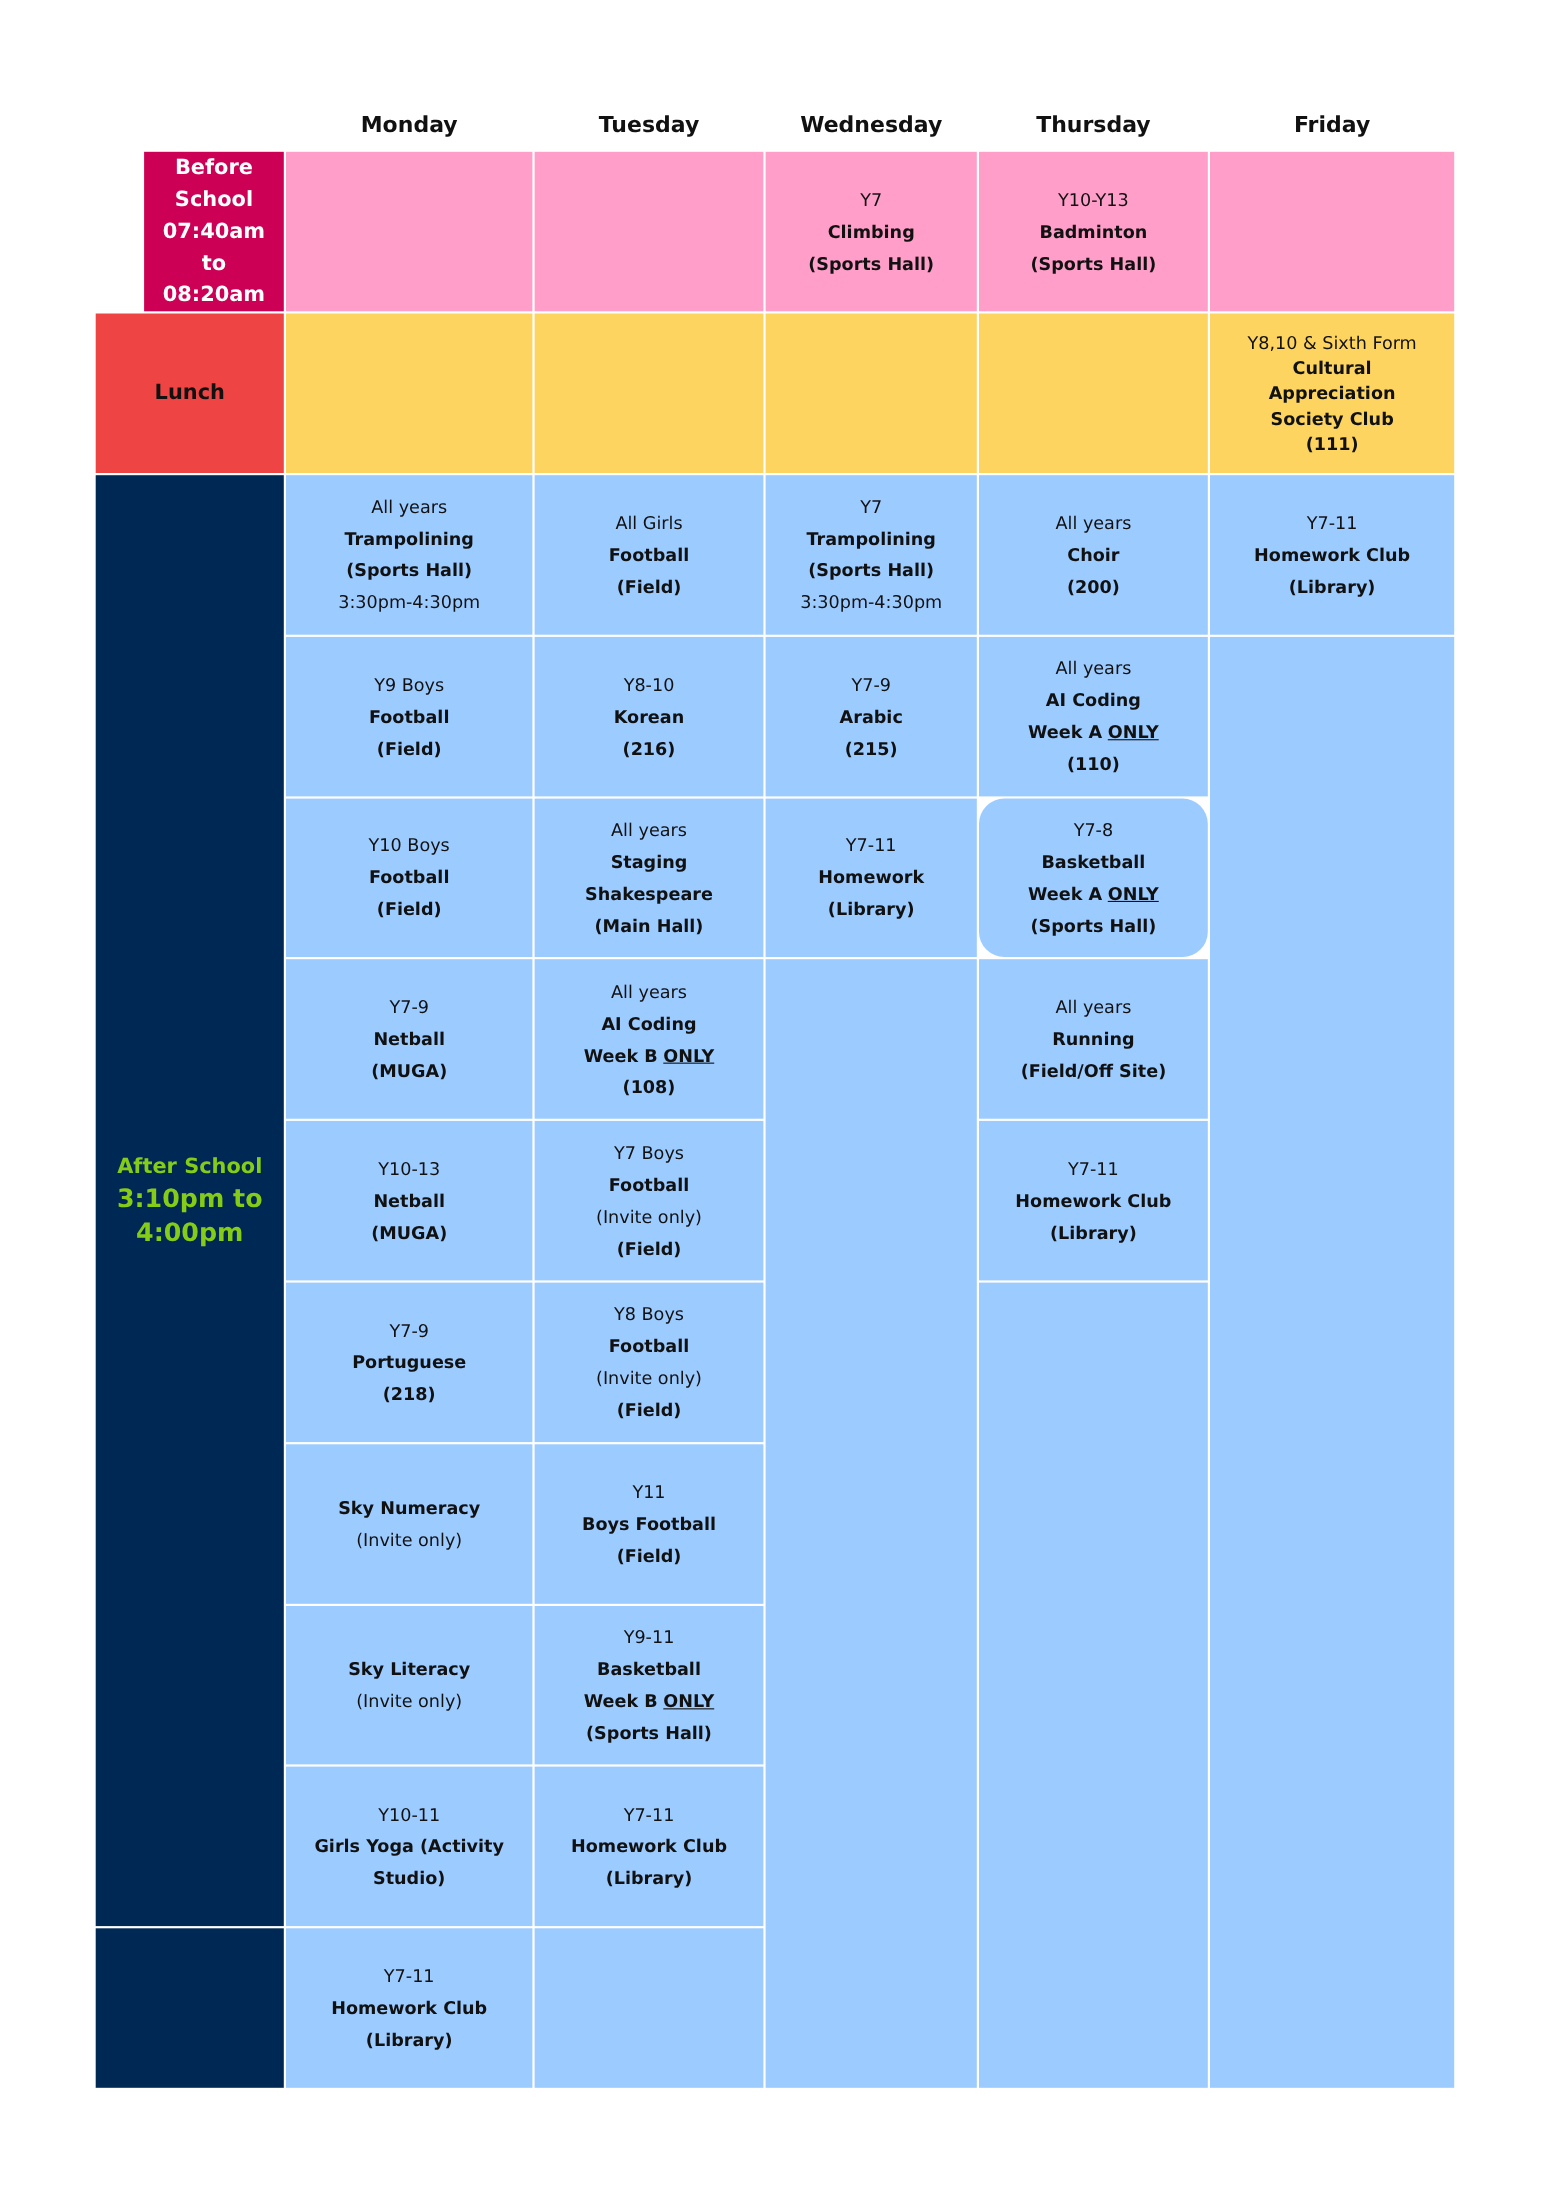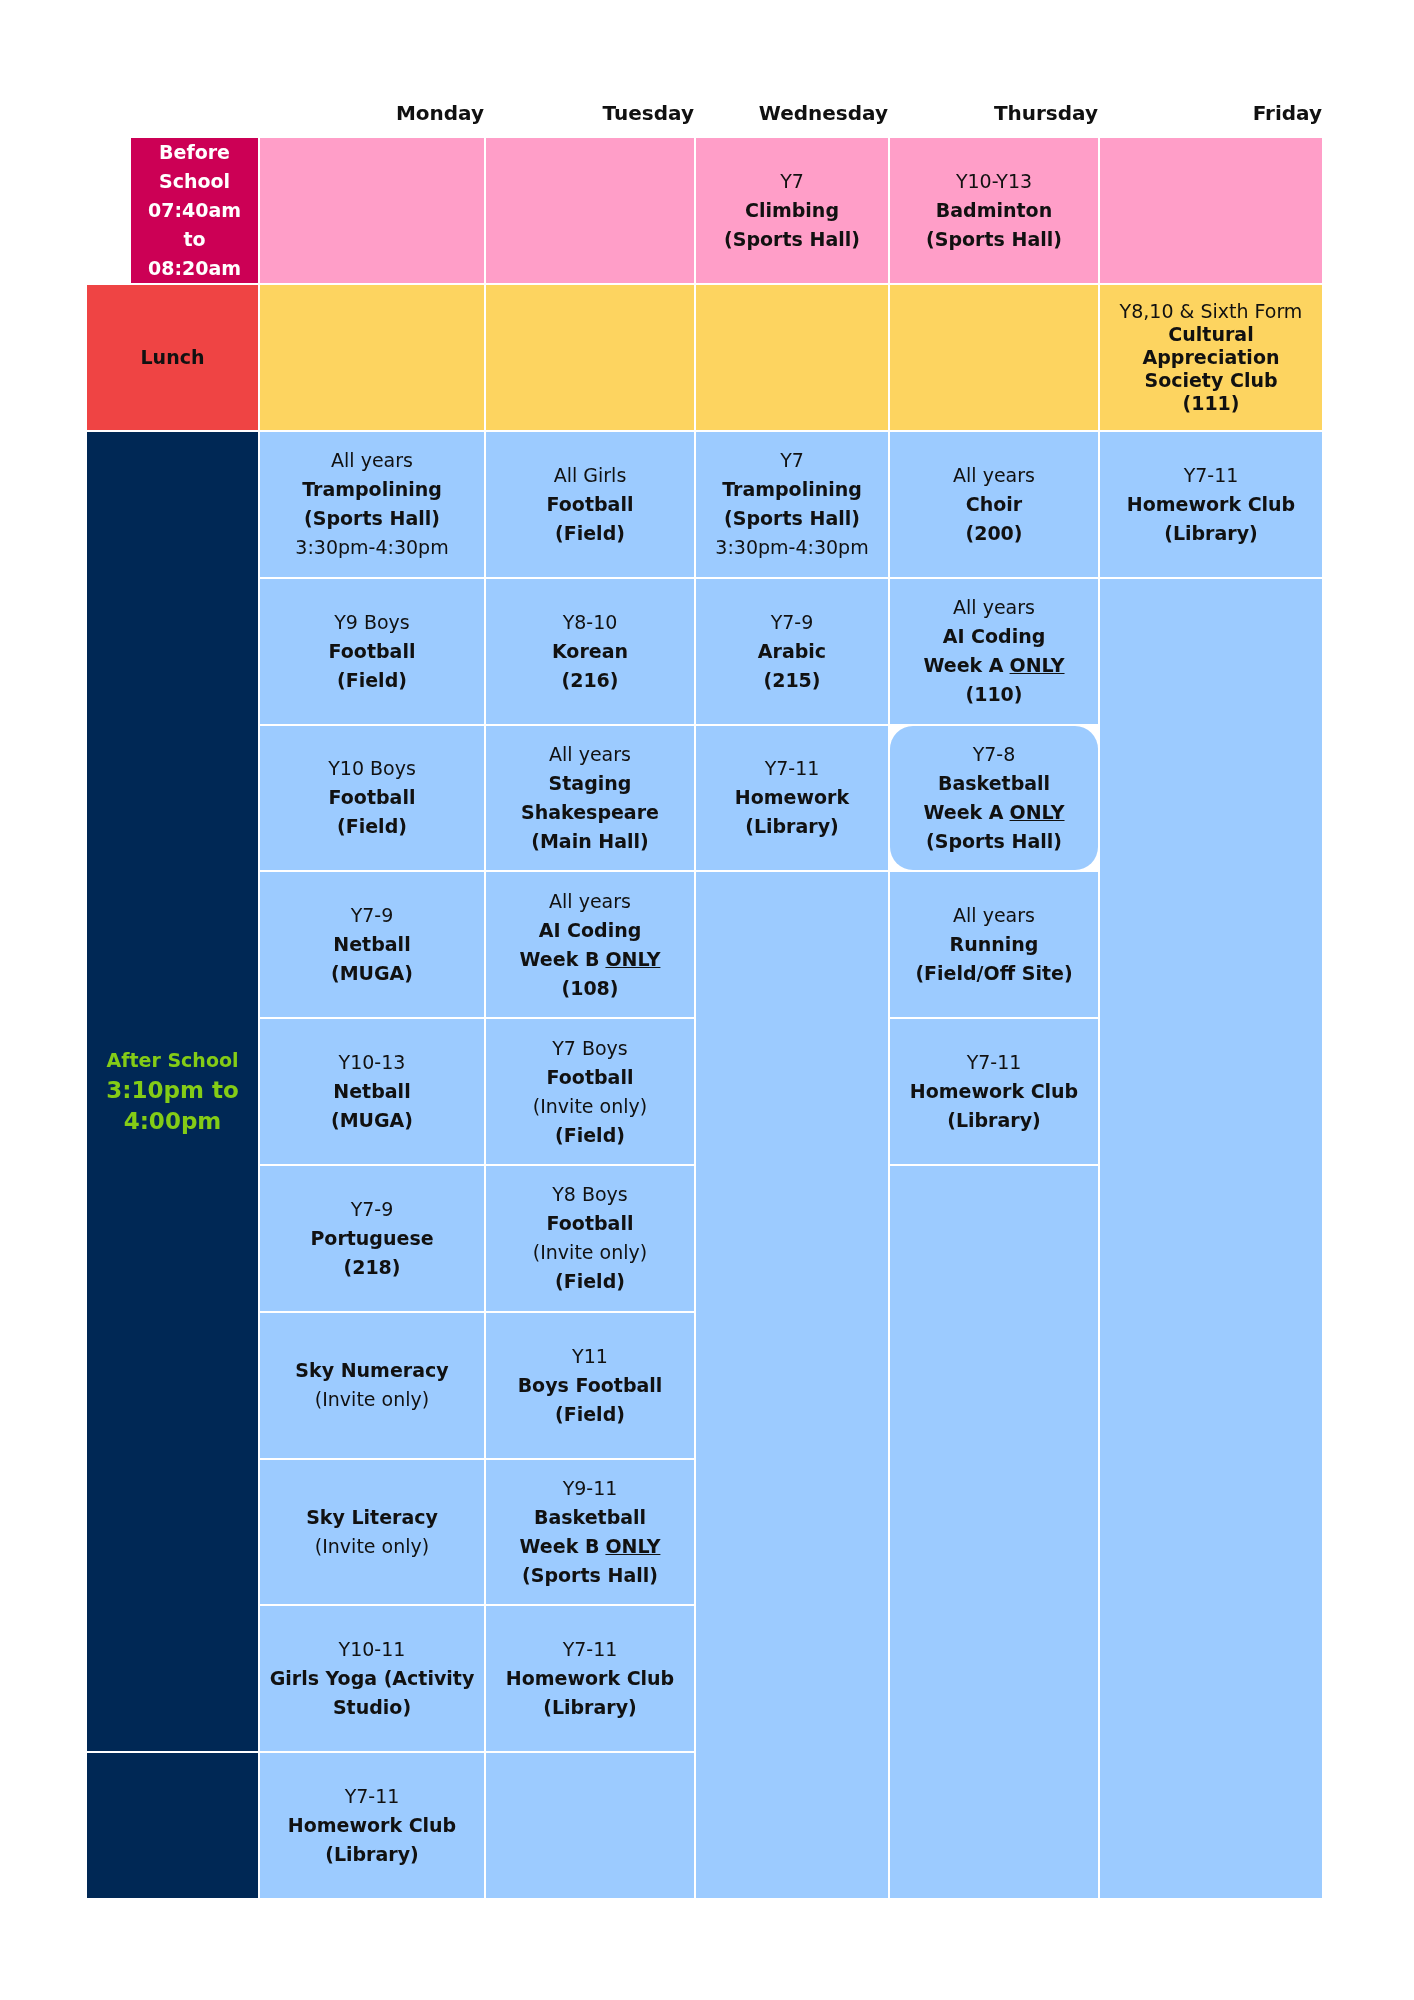--- a/index.html
+++ b/index.html
@@ -1,26 +1,26 @@
 <!DOCTYPE html>
 <html><head>
 <meta charset="utf-8">
 <style>
   html, body { margin: 0; padding: 0; background: #ffffff; }
   body { width: 1414px; height: 2000px; position: relative; overflow: hidden;
          font-family: "DejaVu Sans", "Liberation Sans", sans-serif; color: #111; }
   .headers { position: absolute; top: 96px; left: 87px; display: grid;
              grid-template-columns: 171px 224px 208px 192px 208px 222px; column-gap: 2px; }
-  .day-header { text-align: right; font-weight: bold; font-size: 20px; line-height: 34px; color: #111; }
+  .day-header { text-align: center; font-weight: bold; font-size: 20px; line-height: 34px; color: #111; }
   .timetable { position: absolute; top: 138px; left: 87px; display: grid;
                grid-template-columns: 171px 224px 208px 192px 208px 222px;
                grid-template-rows: 145px 145px repeat(10, 144.8px);
                gap: 2px; background: #ffffff; }
   .cell { display: flex; flex-direction: column; align-items: center; justify-content: center;
-          text-align: center; font-size: 19px; line-height: 29px; padding: 0 4px; box-sizing: border-box; }
+          text-align: center; font-size: 16px; line-height: 29px; padding: 0 4px; box-sizing: border-box; }
   .period-label { font-weight: bold; font-size: 19px; line-height: 29px; }
   .before-label { background: #cc0055; color: #ffffff; }
   .lunch-label { background: #ef4444; color: #111; }
   .after-label { background: #002855; color: #84cc16; }
   .after-label .time { font-size: 23px; line-height: 31px; }
   .before { background: #ff9ec8; }
   .lunch { background: #fdd460; }
   .after { background: #9ccbff; }
   .navy { background: #002855; }
   .who { font-weight: normal; }

